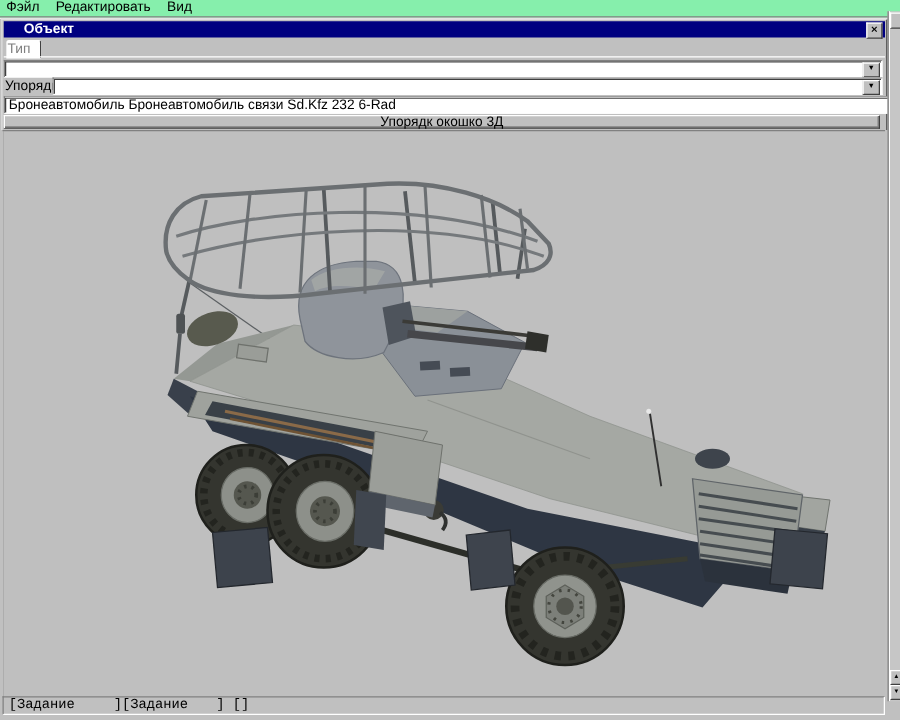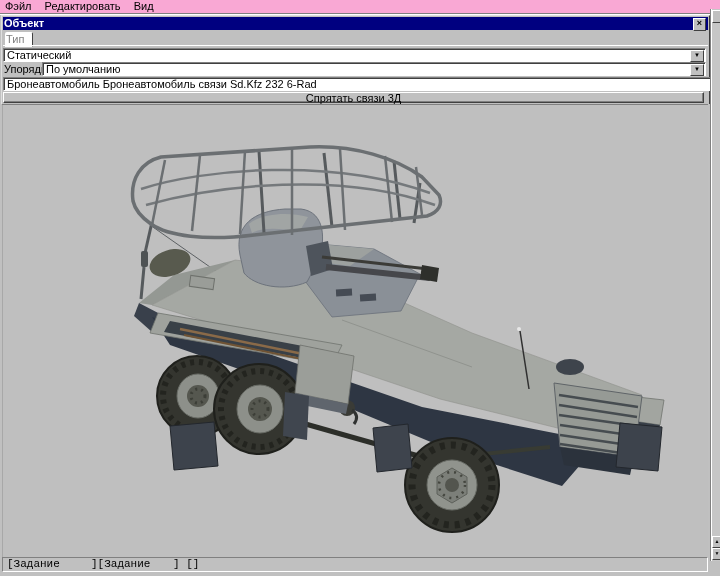--- a/index.html
+++ b/index.html
@@ -1,29 +1,29 @@
 <!DOCTYPE html>
 <html><head>
 <meta charset="utf-8">
 <style>
   html,body{margin:0;padding:0;}
   body{font-family:"Liberation Sans",sans-serif;font-size:11px;color:#000;}
   .screen{position:relative;width:720px;height:576px;background:#c0c0c0;overflow:hidden;}
 
   
-  .menubar{position:absolute;left:0;top:0;width:720px;height:13px;background:#f9a8d4;
+  .menubar{position:absolute;left:0;top:0;width:720px;height:13px;background:#86efac;
            border-bottom:1px solid #808080;box-shadow:0 1px 0 #ffffff;}
   .menu-item{display:inline-block;padding:0 5px;height:13px;line-height:13px;cursor:default;}
 
   
   .objwin{position:absolute;left:1px;top:15px;width:707px;height:88px;background:#c0c0c0;
           border-top:1px solid #dfdfdf;border-left:1px solid #dfdfdf;
           border-right:1px solid #404040;border-bottom:none;}
   .titlebar{position:absolute;left:1px;top:1px;right:1px;height:13px;background:#000080;
-            color:#fff;font-weight:bold;line-height:13px;padding-left:1px;}
+            color:#fff;font-weight:bold;line-height:13px;padding-left:16px;}
   .close-btn{position:absolute;right:2px;top:1px;width:11px;height:11px;background:#c0c0c0;
              border:1px solid;border-color:#ffffff #404040 #404040 #ffffff;
              font-size:9px;line-height:8px;text-align:center;font-weight:bold;color:#000;cursor:default;}
   .tabrow{position:absolute;left:1px;top:15px;right:1px;height:14px;}
   .tab{position:absolute;left:2px;top:1px;width:26px;height:13px;background:#ffffff;
        border:1px solid;border-color:#ffffff #404040 transparent #ffffff;
        border-radius:2px 2px 0 0;line-height:13px;
        color:#808080;text-shadow:1px 1px 0 #ffffff;}
   .tab-underline{position:absolute;left:0;top:14px;right:0;height:0;border-top:1px solid #ffffff;}
 
@@ -86,42 +86,40 @@
         <span>×</span>
       </div>
     </div>
     <div class="tabrow">
       <div class="tab">Тип</div>
       <div class="tab-underline"></div>
     </div>
   </div>
 
   <div class="field" style="left:3px;top:48px;width:701px;">
-    <span class="val">Статический</span>
     <div class="drop-btn">
       <span>▼</span>
     </div>
   </div>
 
   <span class="inline-label" style="left:4px;top:63px;">Упорядк:</span>
   <div class="field" style="left:42px;top:62px;width:662px;">
-    <span class="val">По умолчанию</span>
     <div class="drop-btn">
       <span>▼</span>
     </div>
   </div>
 
   <div class="field" style="left:3px;top:77px;width:701px;padding-left:36px;">
     <span class="val">Бронеавтомобиль Бронеавтомобиль связи Sd.Kfz 232 6-Rad</span>
     <div class="drop-btn">
       <span>▼</span>
     </div>
   </div>
 
-  <button class="wide-btn">Спрятать связи 3Д</button>
+  <button class="wide-btn">Упорядк окошко 3Д</button>
 
   <div class="viewport">
     <svg width="706" height="452" viewBox="0 0 706 452">
 
       <g stroke="#565a5d" fill="none">
         <line x1="150" y1="117" x2="143" y2="148" stroke-width="3"></line>
         <rect x="139" y="146" width="7" height="16" rx="2" fill="#4e5254" stroke="none"></rect>
         <line x1="142" y1="162" x2="139" y2="194" stroke-width="3"></line>
         <line x1="148" y1="120" x2="228" y2="176" stroke="#5c6063" stroke-width="1"></line>
       </g>

